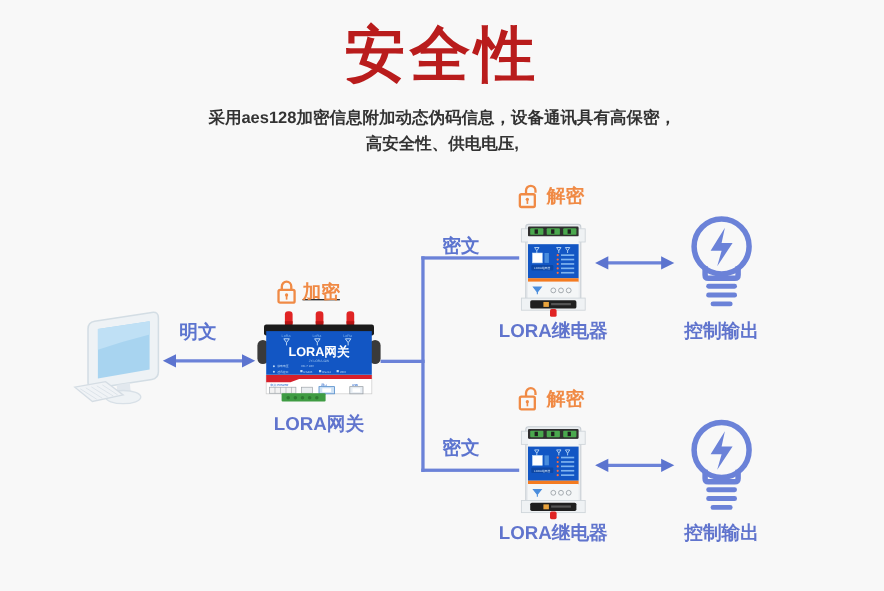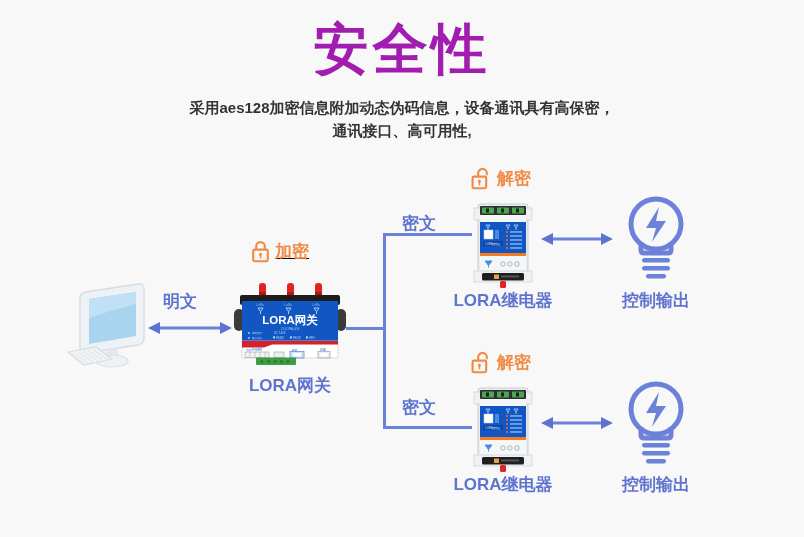--- a/index.html
+++ b/index.html
@@ -7,21 +7,21 @@
     width:804px;height:537px;
     background:#f8f8f8;
     font-family:"Liberation Sans","DejaVu Sans",sans-serif;
     overflow:hidden;position:relative;
   }
   .stage{position:relative;width:804px;height:537px;}
 
   
   .title{
     position:absolute;left:0;top:18px;width:804px;text-align:center;
-    font-size:55px;font-weight:bold;color:#a21caf;letter-spacing:4px;
+    font-size:55px;font-weight:bold;color:#b91c1c;letter-spacing:4px;
     line-height:1.15;
   }
   .subtitle{
     position:absolute;left:92px;top:96px;width:620px;text-align:center;
     font-size:15px;font-weight:bold;color:#333333;line-height:1.55;
   }
 
   
   .abs{position:absolute;}
 
@@ -61,21 +61,21 @@
   svg{display:block;overflow:visible;}
 </style>
 </head>
 <body>
 
 <div class="stage">
 
   <div class="title">安全性</div>
   <div class="subtitle">
     <div>采用aes128加密信息附加动态伪码信息，设备通讯具有高保密，</div>
-    <div>通讯接口、高可用性,</div>
+    <div>高安全性、供电电压,</div>
   </div>
 
   <div class="line" style="left:346px;top:327px;width:40px;height:3px;"></div>
 
   <div class="line" style="left:383px;top:233px;width:3px;height:196px;"></div>
 
   <div class="line" style="left:383px;top:233px;width:89px;height:3px;"></div>
 
   <div class="line" style="left:383px;top:426px;width:89px;height:3px;"></div>
 
@@ -94,21 +94,21 @@
     <polygon points="0,8 12,2 12,14" fill="#5c74cf"></polygon>
     <polygon points="72,8 60,2 60,14" fill="#5c74cf"></polygon>
   </svg>
 
   <svg class="abs" style="left:541px;top:415px;" width="72" height="16" viewBox="0 0 72 16">
     <line x1="8" y1="8" x2="64" y2="8" stroke="#6b82d8" stroke-width="3"></line>
     <polygon points="0,8 12,2 12,14" fill="#5c74cf"></polygon>
     <polygon points="72,8 60,2 60,14" fill="#5c74cf"></polygon>
   </svg>
 
-  <div class="lockbadge" style="left:251px;top:240px;text-decoration:underline;">
+  <div class="lockbadge" style="left:251px;top:254px;text-decoration:underline;">
     <svg width="19" height="23" viewBox="0 0 19 23">
       <path d="M5.2 9.5 V6.4 A4.3 4.3 0 0 1 13.8 6.4 V9.5" fill="none" stroke="#f08a45" stroke-width="2.1"></path>
       <rect x="2.2" y="9.6" width="14.6" height="11.6" rx="1.4" fill="none" stroke="#f08a45" stroke-width="2.1"></rect>
       <circle cx="9.5" cy="14.2" r="1.5" fill="#f08a45"></circle>
       <rect x="8.8" y="15" width="1.5" height="3.4" fill="#f08a45"></rect>
     </svg>
     <span class="ltext">加密</span>
   </div>
 
   <div class="lockbadge" style="left:471px;top:167px;">

